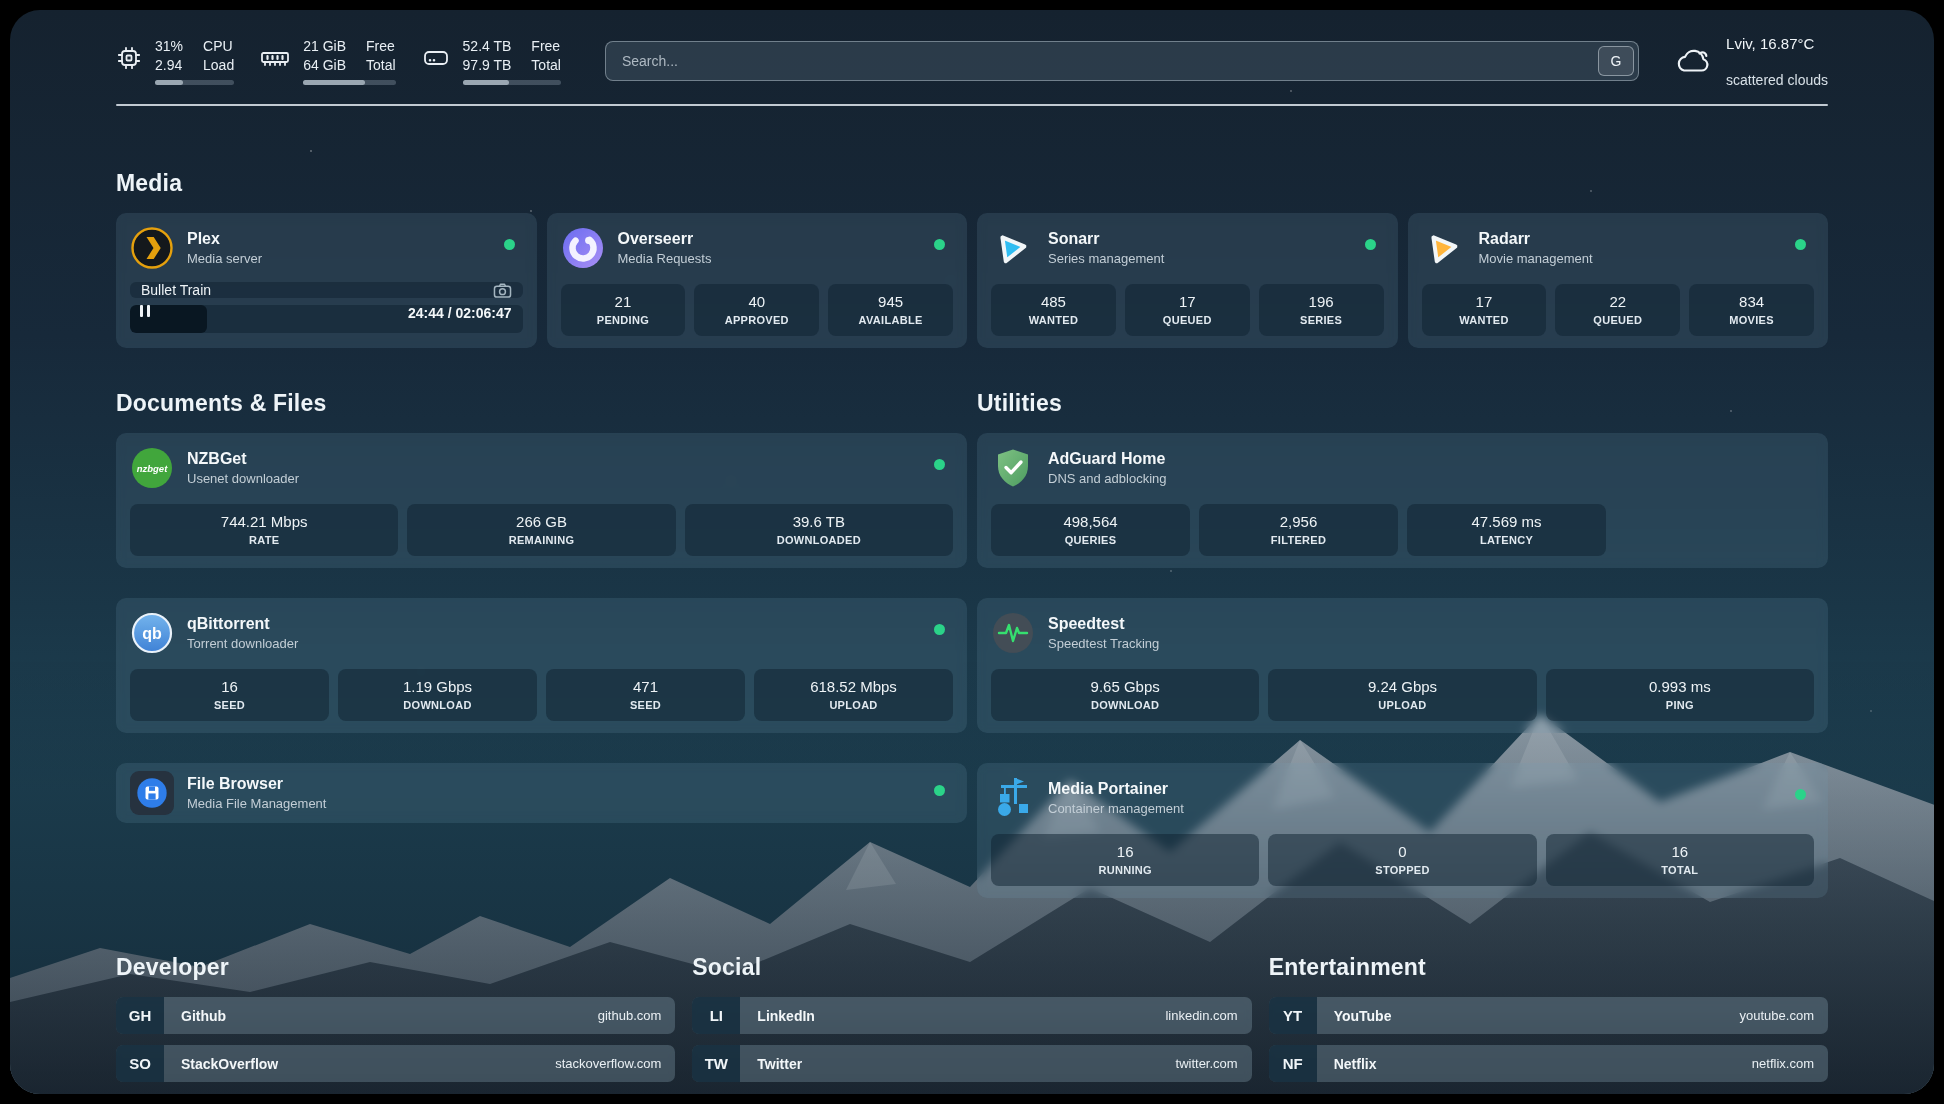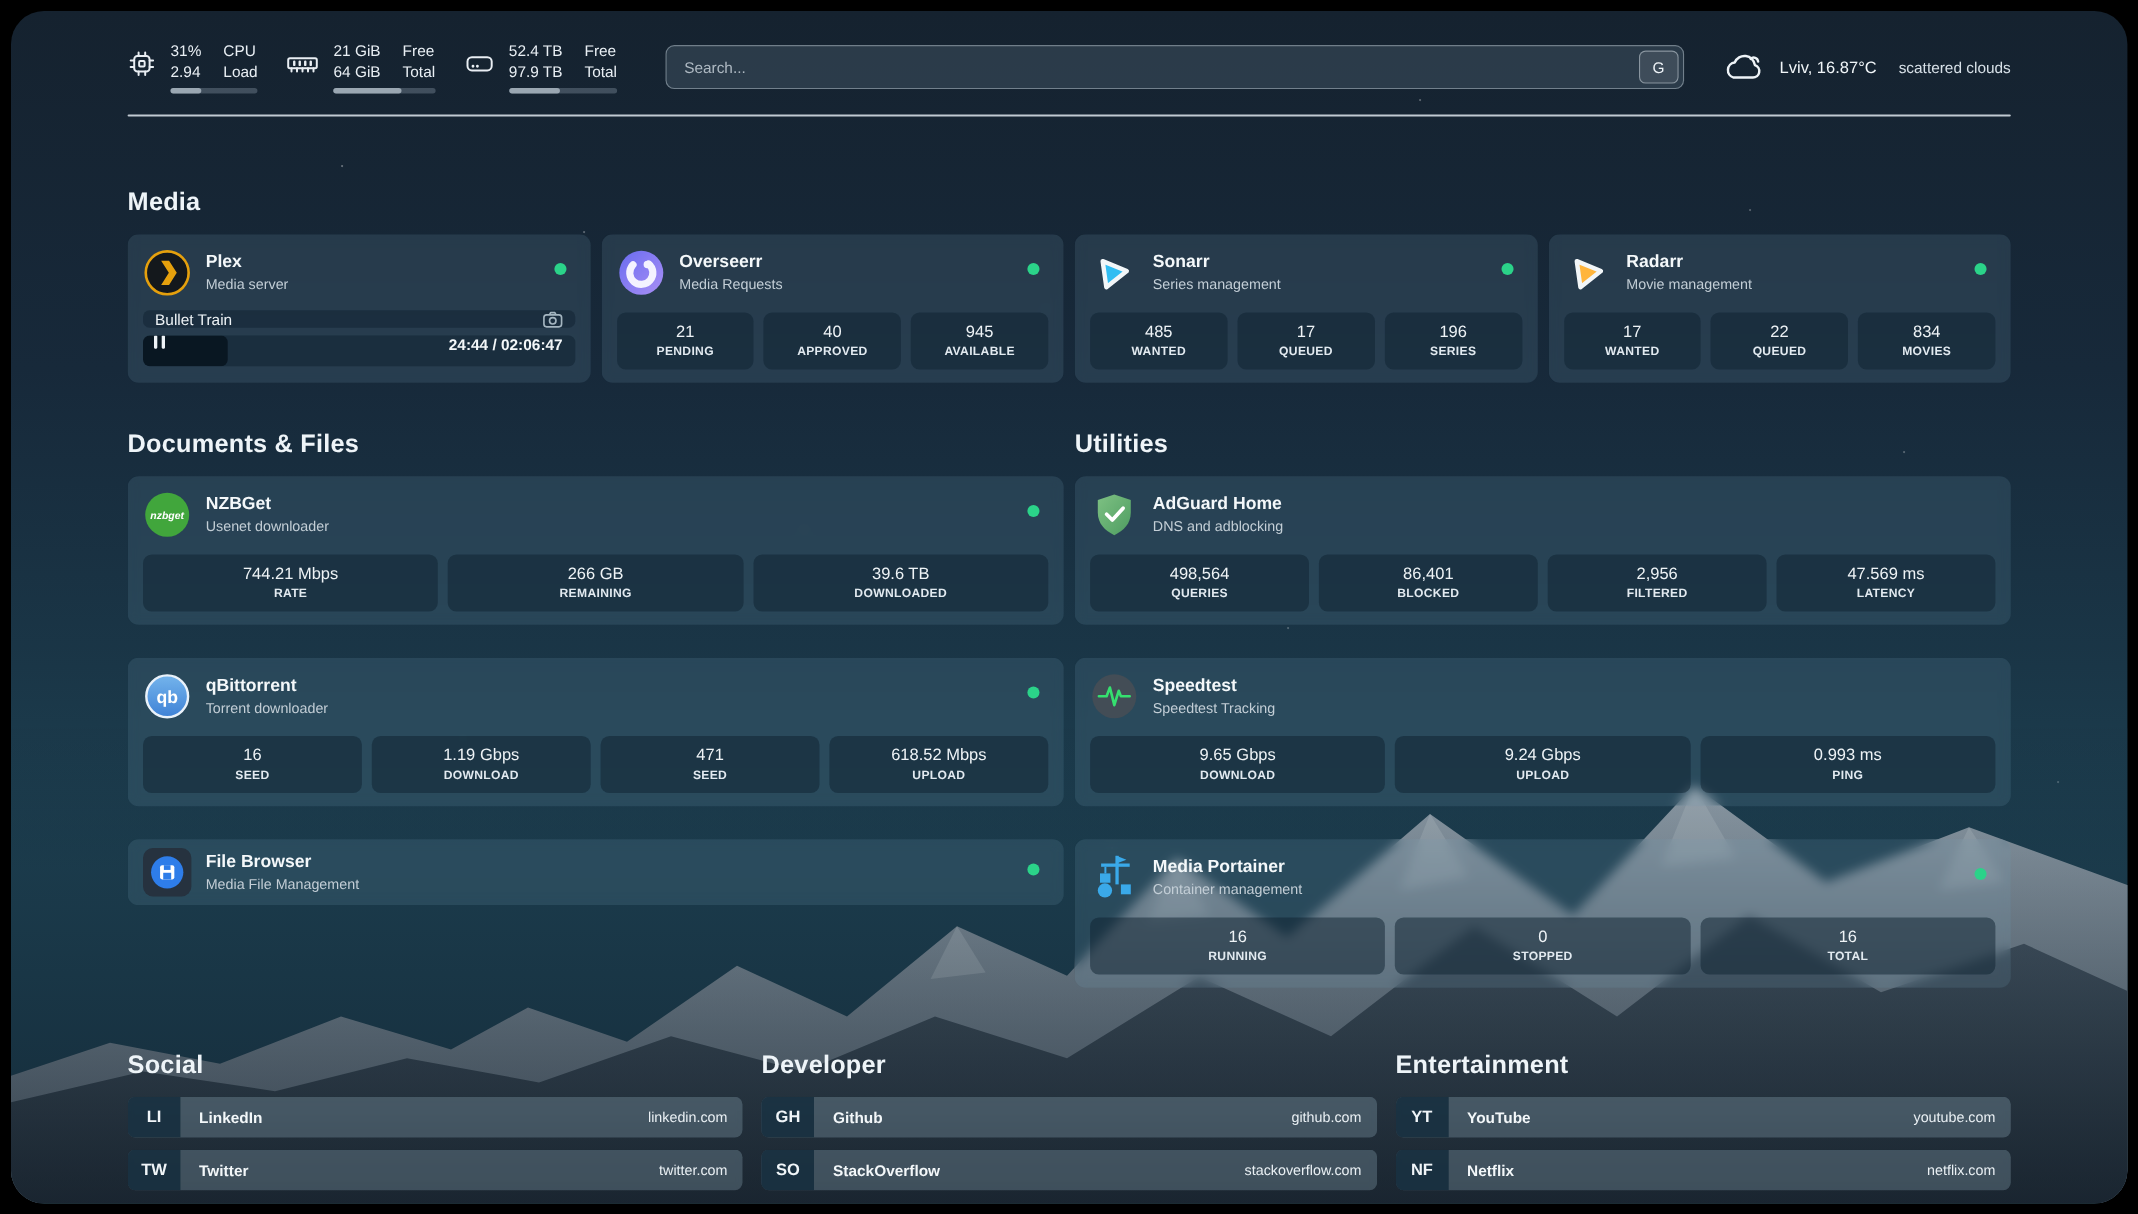--- a/index.html
+++ b/index.html
@@ -29,21 +29,21 @@
   .bar-fill{height:100%;border-radius:3px;background:#9aa7b2;}
   .searchbox{flex:1;position:relative;margin:0 34px 0 18px;height:40px;}
   .searchbox input{width:100%;height:100%;box-sizing:border-box;background:rgba(62,80,94,.55);
      border:1.5px solid rgba(220,232,240,.4);border-radius:8px;color:#e8eef3;font-size:14px;
      padding:0 52px 0 16px;outline:none;font-family:"Liberation Sans",sans-serif;}
   .searchbox input::placeholder{color:#aeb9c2;}
   .search-engine{position:absolute;right:5px;top:5px;bottom:5px;width:34px;border-radius:6px;
      background:rgba(255,255,255,.09);border:1px solid rgba(230,240,246,.45);color:#eef3f7;
      display:flex;align-items:center;justify-content:center;font-size:14px;cursor:pointer;}
   .weather{display:flex;align-items:center;gap:13px;}
-  .weather-text{display:flex;flex-direction:row;gap:20px;}
+  .weather-text{display:flex;flex-direction:column;gap:20px;}
   .weather-main{font-size:15px;color:#f0f5f8;}
   .weather-sub{font-size:14px;color:#d7e0e7;}
   .divider{height:2px;background:rgba(223,232,238,.85);border-radius:2px;margin-top:14px;}
   
   .section-title{font-size:23px;font-weight:700;color:#eef4f8;margin:0 0 16px 0;letter-spacing:.2px;}
   .media-section{margin-top:64px;}
   .media-grid{display:grid;grid-template-columns:repeat(4,1fr);gap:10px;}
   .card{background:rgba(116,162,182,.17);border-radius:10px;padding:12px 14px;position:relative;
         backdrop-filter:blur(5px);box-sizing:border-box;cursor:pointer;}
   .card-header{display:flex;align-items:center;gap:13px;min-height:46px;}
@@ -457,24 +457,20 @@
               <span class="card-title">AdGuard Home</span>
               <span class="card-sub">DNS and adblocking</span>
             </div>
           </div>
           <div class="stat-row cols-4">
             <div class="stat">
               <div class="stat-value">498,564</div>
               <div class="stat-label">QUERIES</div>
             </div>
             <div class="stat">
-              <div class="stat-value">86,401</div>
-              <div class="stat-label">BLOCKED</div>
-            </div>
-            <div class="stat">
               <div class="stat-value">2,956</div>
               <div class="stat-label">FILTERED</div>
             </div>
             <div class="stat">
               <div class="stat-value">47.569 ms</div>
               <div class="stat-label">LATENCY</div>
             </div>
           </div>
         </div>
 
@@ -541,46 +537,46 @@
               <div class="stat-value">16</div>
               <div class="stat-label">TOTAL</div>
             </div>
           </div>
         </div>
       </div>
     </div>
 
     <div class="links-grid">
       <div>
+        <h2 class="section-title">Developer</h2>
+        <div class="link-row">
+          <span class="link-tag">GH</span>
+          <span class="link-label">Github</span>
+          <span class="link-url">github.com</span>
+        </div>
+        <div class="link-row">
+          <span class="link-tag">SO</span>
+          <span class="link-label">StackOverflow</span>
+          <span class="link-url">stackoverflow.com</span>
+        </div>
+
+      </div>
+
+      <div>
         <h2 class="section-title">Social</h2>
         <div class="link-row">
           <span class="link-tag">LI</span>
           <span class="link-label">LinkedIn</span>
           <span class="link-url">linkedin.com</span>
         </div>
         <div class="link-row">
           <span class="link-tag">TW</span>
           <span class="link-label">Twitter</span>
           <span class="link-url">twitter.com</span>
         </div>
-      </div>
-
-      <div>
-        <h2 class="section-title">Developer</h2>
-        <div class="link-row">
-          <span class="link-tag">GH</span>
-          <span class="link-label">Github</span>
-          <span class="link-url">github.com</span>
-        </div>
-        <div class="link-row">
-          <span class="link-tag">SO</span>
-          <span class="link-label">StackOverflow</span>
-          <span class="link-url">stackoverflow.com</span>
-        </div>
-
       </div>
 
       <div>
         <h2 class="section-title">Entertainment</h2>
         <div class="link-row">
           <span class="link-tag">YT</span>
           <span class="link-label">YouTube</span>
           <span class="link-url">youtube.com</span>
         </div>
         <div class="link-row">

